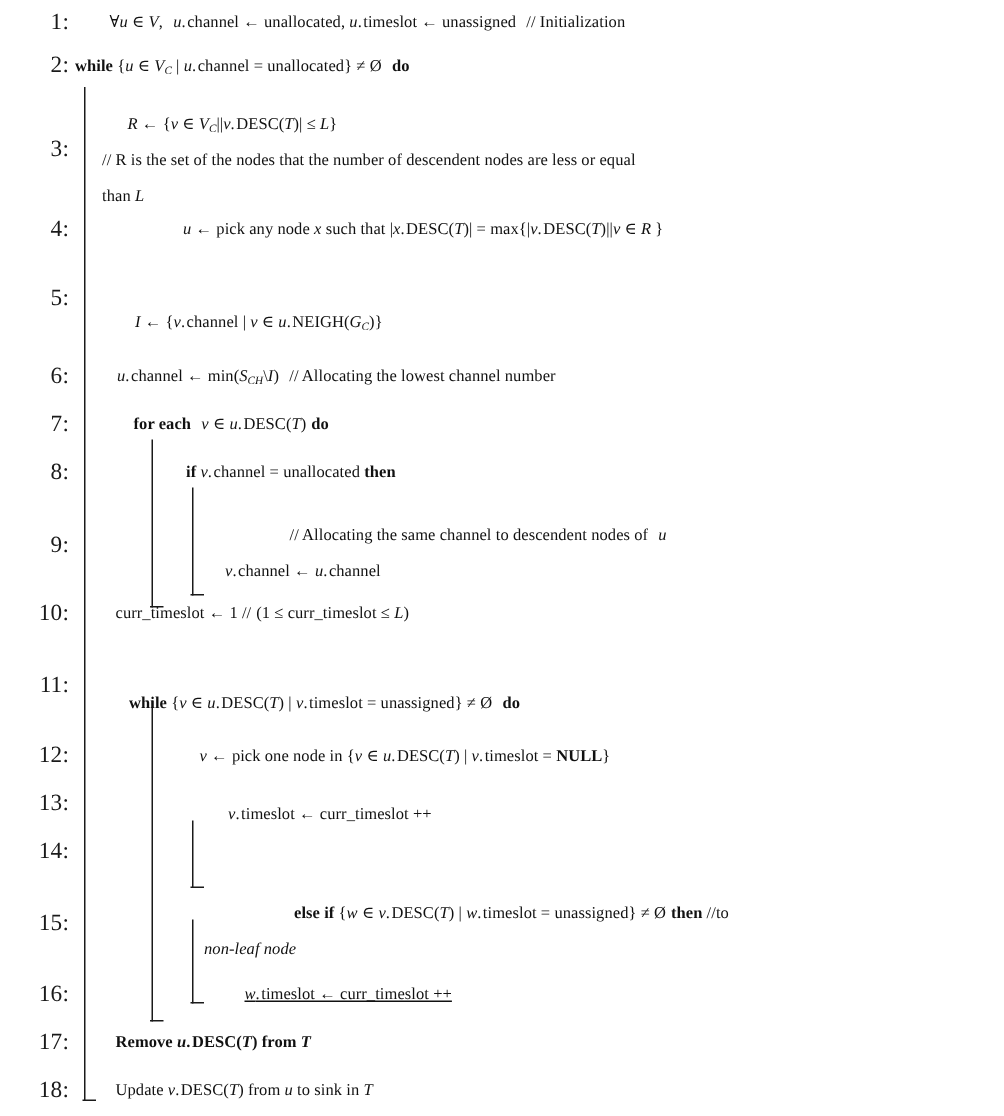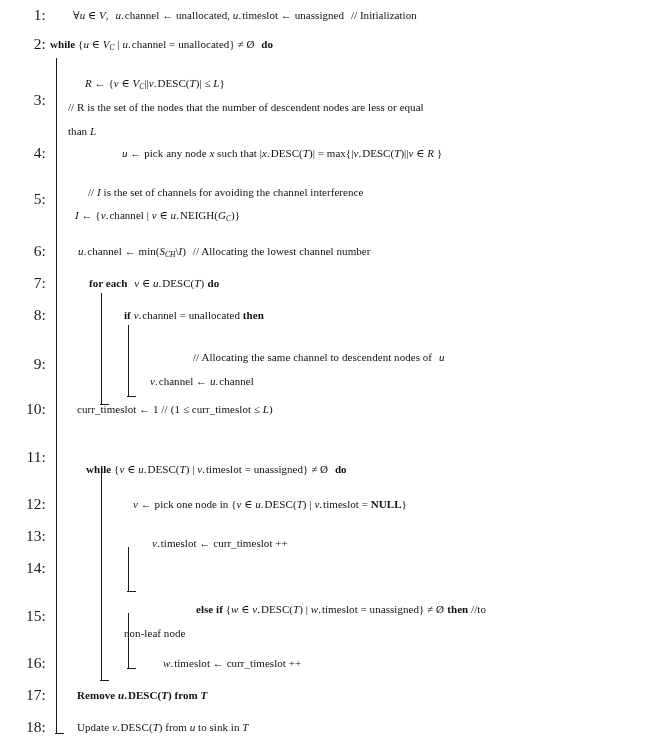--- a/index.html
+++ b/index.html
@@ -121,24 +121,21 @@
   <div class="stmt" style="left:68px; top:122px;">
     <span>than <i class="v">L</i></span>
     
   </div>
 
   <div class="stmt" style="left:86px; top:144px;margin-left:36px;">
     <span><i class="v">u</i> ← pick any node <i class="v">x</i> such that |<i class="v">x</i>. DESC(<i class="v">T</i>)| = max{|<i class="v">v</i>. DESC(<i class="v">T</i>)||<i class="v">v</i> ∈ <i class="v">R</i> }</span>
     
   </div>
 
-  <div class="stmt" style="left:88px; top:183px;">
-    <span>// <i class="v">I</i> is the set of channels for avoiding the channel interference</span>
-  </div>
-  <div class="stmt" style="left:75px; top:206px;text-align:right;">
+  <div class="stmt" style="left:90px; top:206px;text-align:right;">
     <span><i class="v">I</i> ← {<i class="v">v</i>. channel | <i class="v">v</i> ∈ <i class="v">u</i>. NEIGH(<i class="v">G<span class="sub">C</span></i>)}</span>
     
   </div>
 
   <div class="stmt" style="left:78px; top:242px;">
     <span><i class="v">u</i>. channel ← min(<i class="v">S<span class="sub">CH</span></i>\<i class="v">I</i>)<span class="spw"></span>// Allocating the lowest channel number</span>
     
   </div>
 
   <div class="stmt" style="left:89px; top:274px;">
@@ -176,26 +173,26 @@
 
 
   <div class="stmt" style="left:152px; top:534px;text-align:right;">
     <span><i class="v">v</i>. timeslot ← curr_timeslot ++</span>
     
   </div>
 
   <div class="stmt" style="left:196px; top:600px;">
     <span><b class="kw">else if</b> {<i class="v">w</i> ∈ <i class="v">v</i>. DESC(<i class="v">T</i>) | <i class="v">w</i>. timeslot = unassigned} ≠ Ø<span class="sp"></span><b class="kw">then</b> //to</span>
   </div>
-  <div class="stmt" style="left:124px; top:624px;">
+  <div class="stmt" style="left:136px; top:624px;font-style:italic;">
     <span>non-leaf node</span>
     
   </div>
 
-  <div class="stmt" style="left:163px; top:654px;">
+  <div class="stmt" style="left:163px; top:654px;text-decoration:underline;">
     <span><i class="v">w</i>. timeslot ← curr_timeslot ++</span>
     
   </div>
 
   <div class="stmt" style="left:77px; top:686px;font-weight:bold;">
     <span>Remove <i class="v">u</i>. DESC(<i class="v">T</i>) from <i class="v">T</i></span>
     
   </div>
 
   <div class="stmt" style="left:77px; top:718px;">

